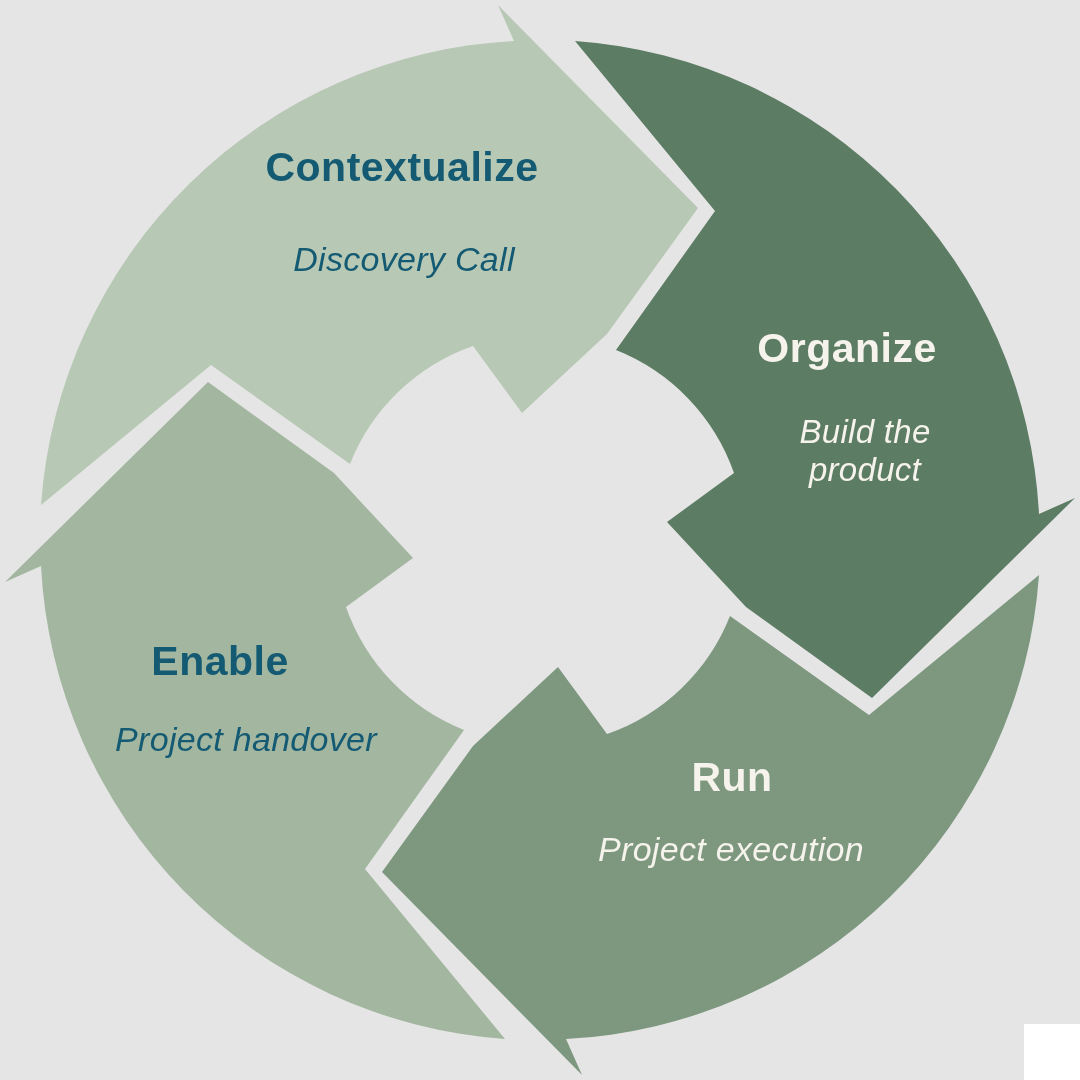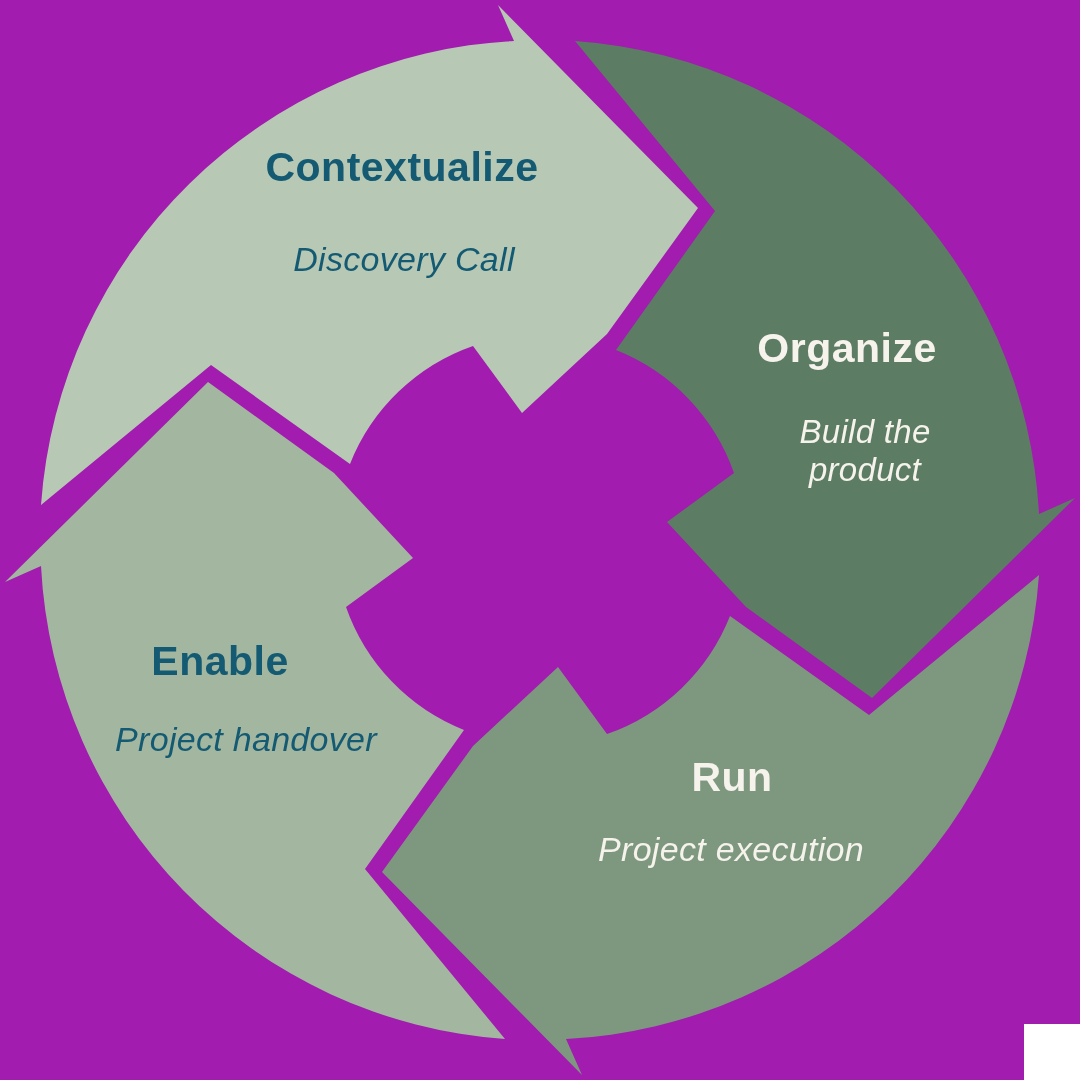--- a/index.html
+++ b/index.html
@@ -8,21 +8,21 @@
     width: 1080px;
     height: 1080px;
     background: #000000;
     overflow: hidden;
     font-family: "Liberation Sans", sans-serif;
   }
   .stage {
     position: relative;
     width: 1080px;
     height: 1080px;
-    background: #a21caf;
+    background: #e5e5e5;
   }
   svg { display: block; }
   .step-title {
     font-family: "Liberation Sans", sans-serif;
     font-weight: 700;
     font-size: 41px;
     letter-spacing: 0.5px;
   }
   .step-subtitle {
     font-family: "Liberation Sans", sans-serif;

